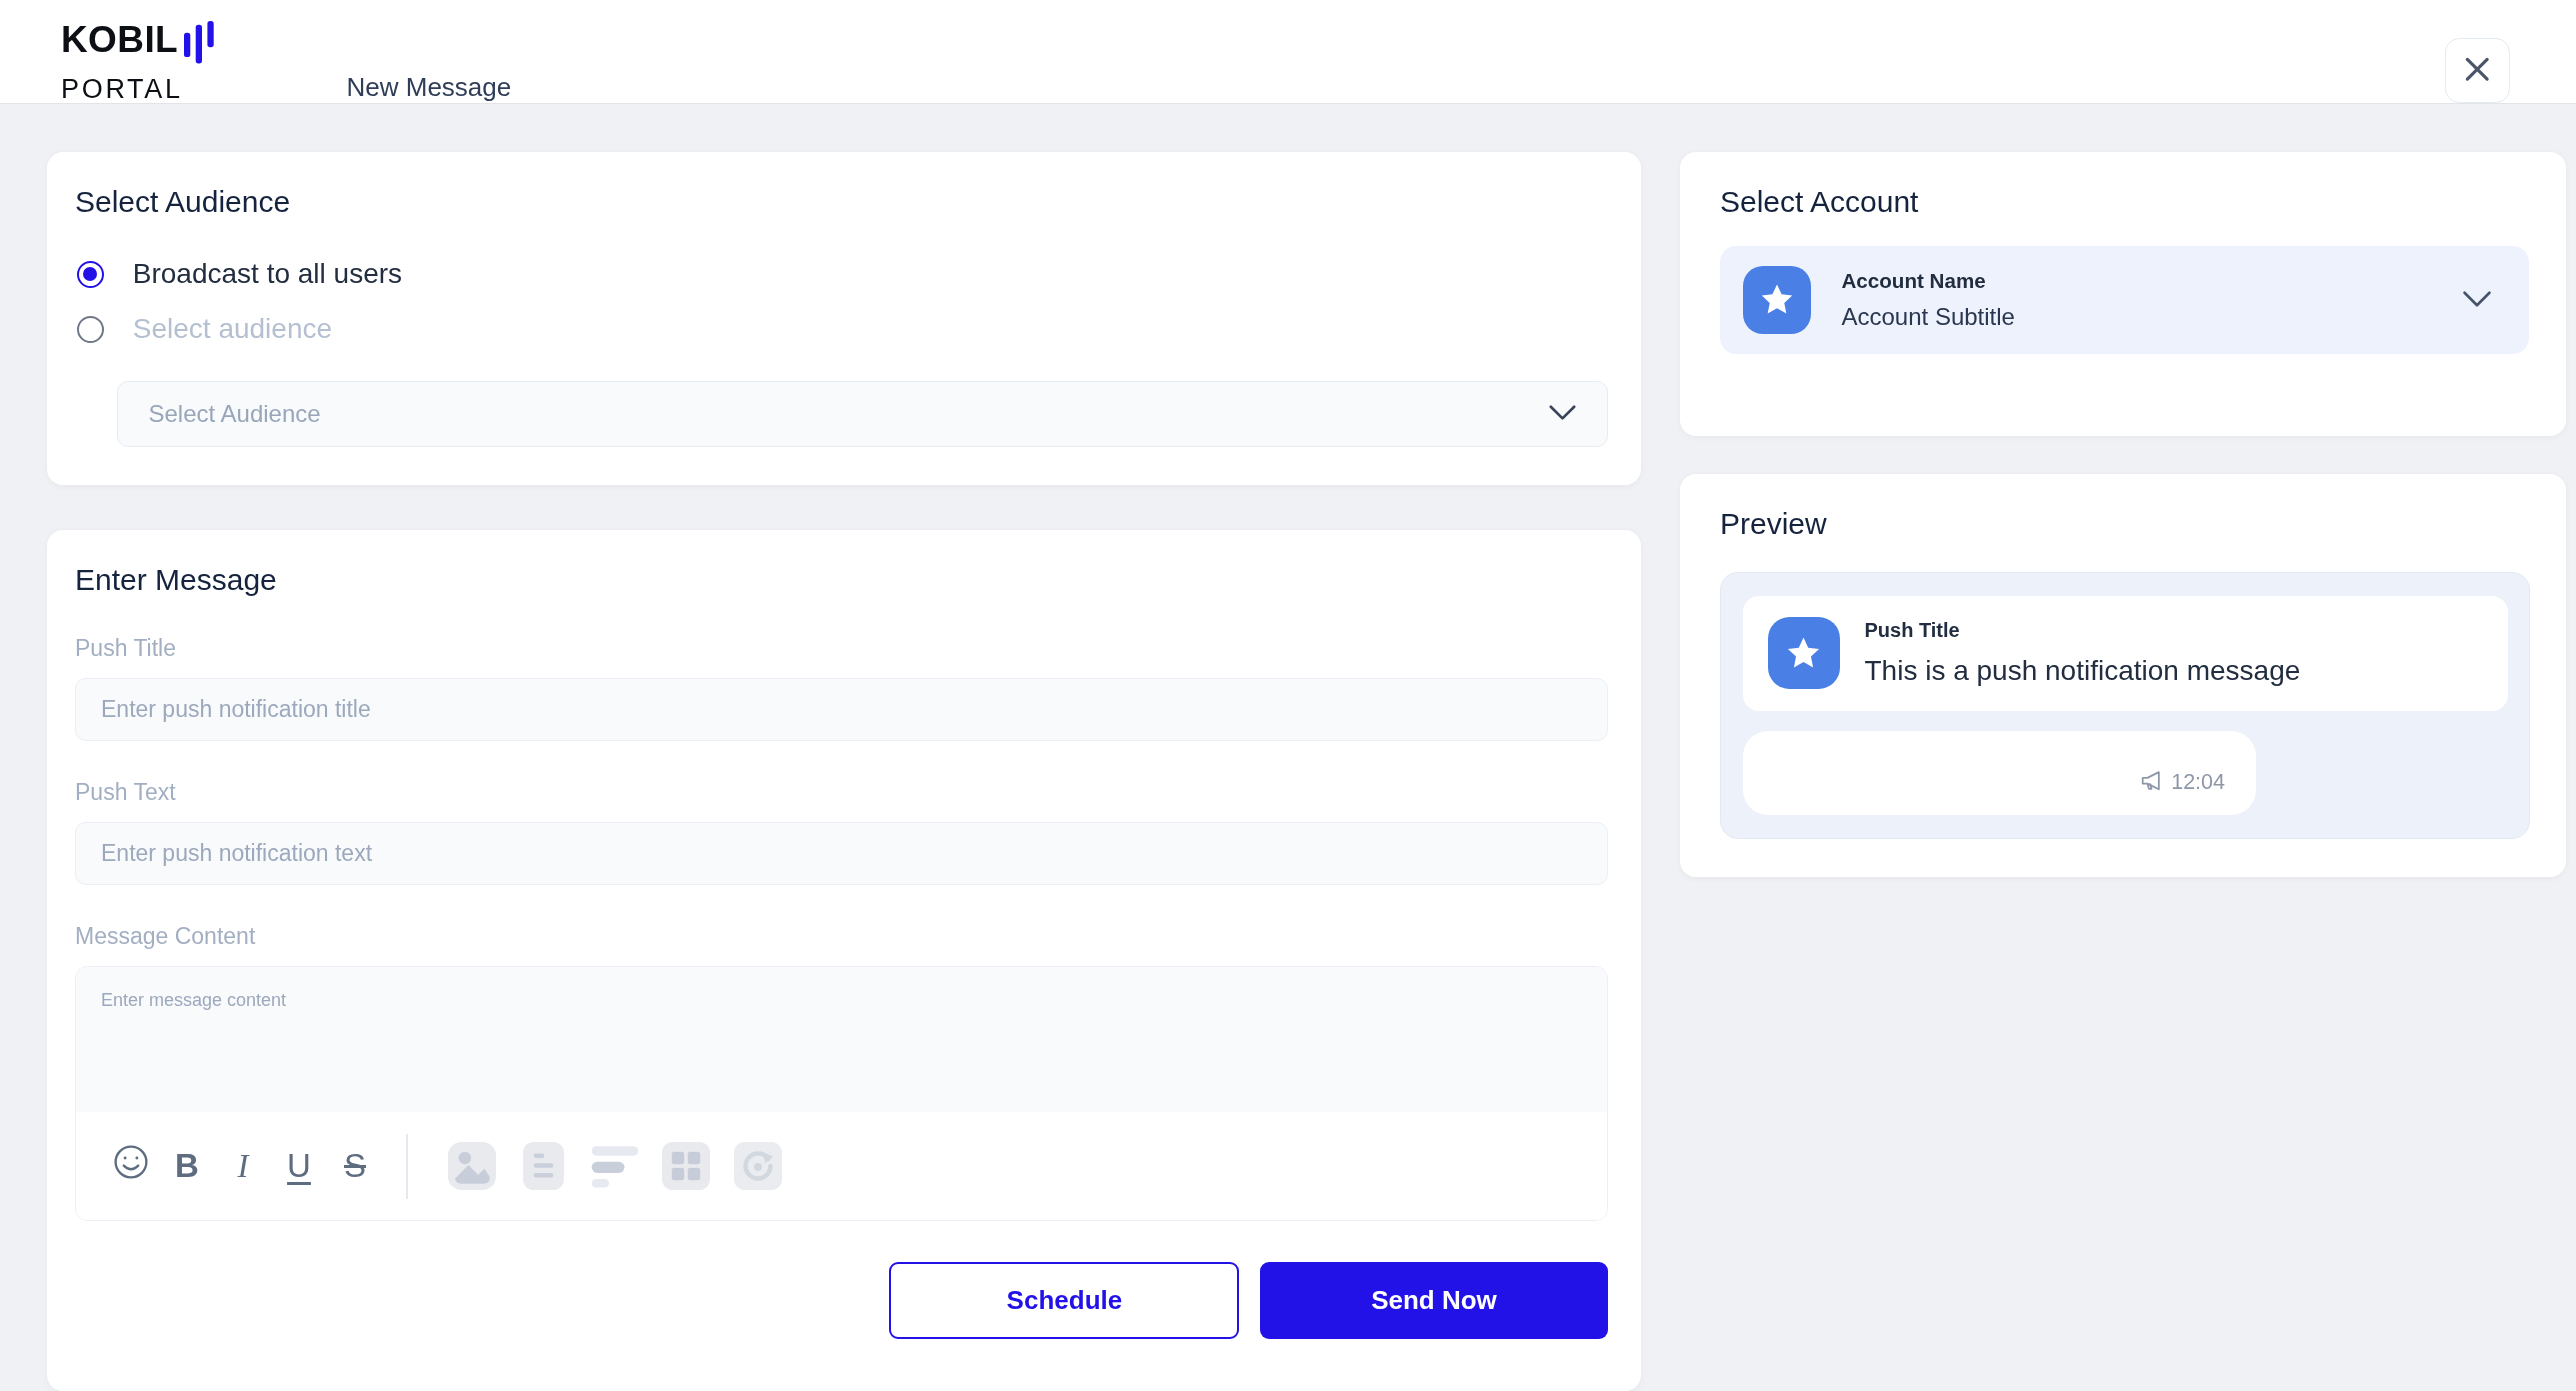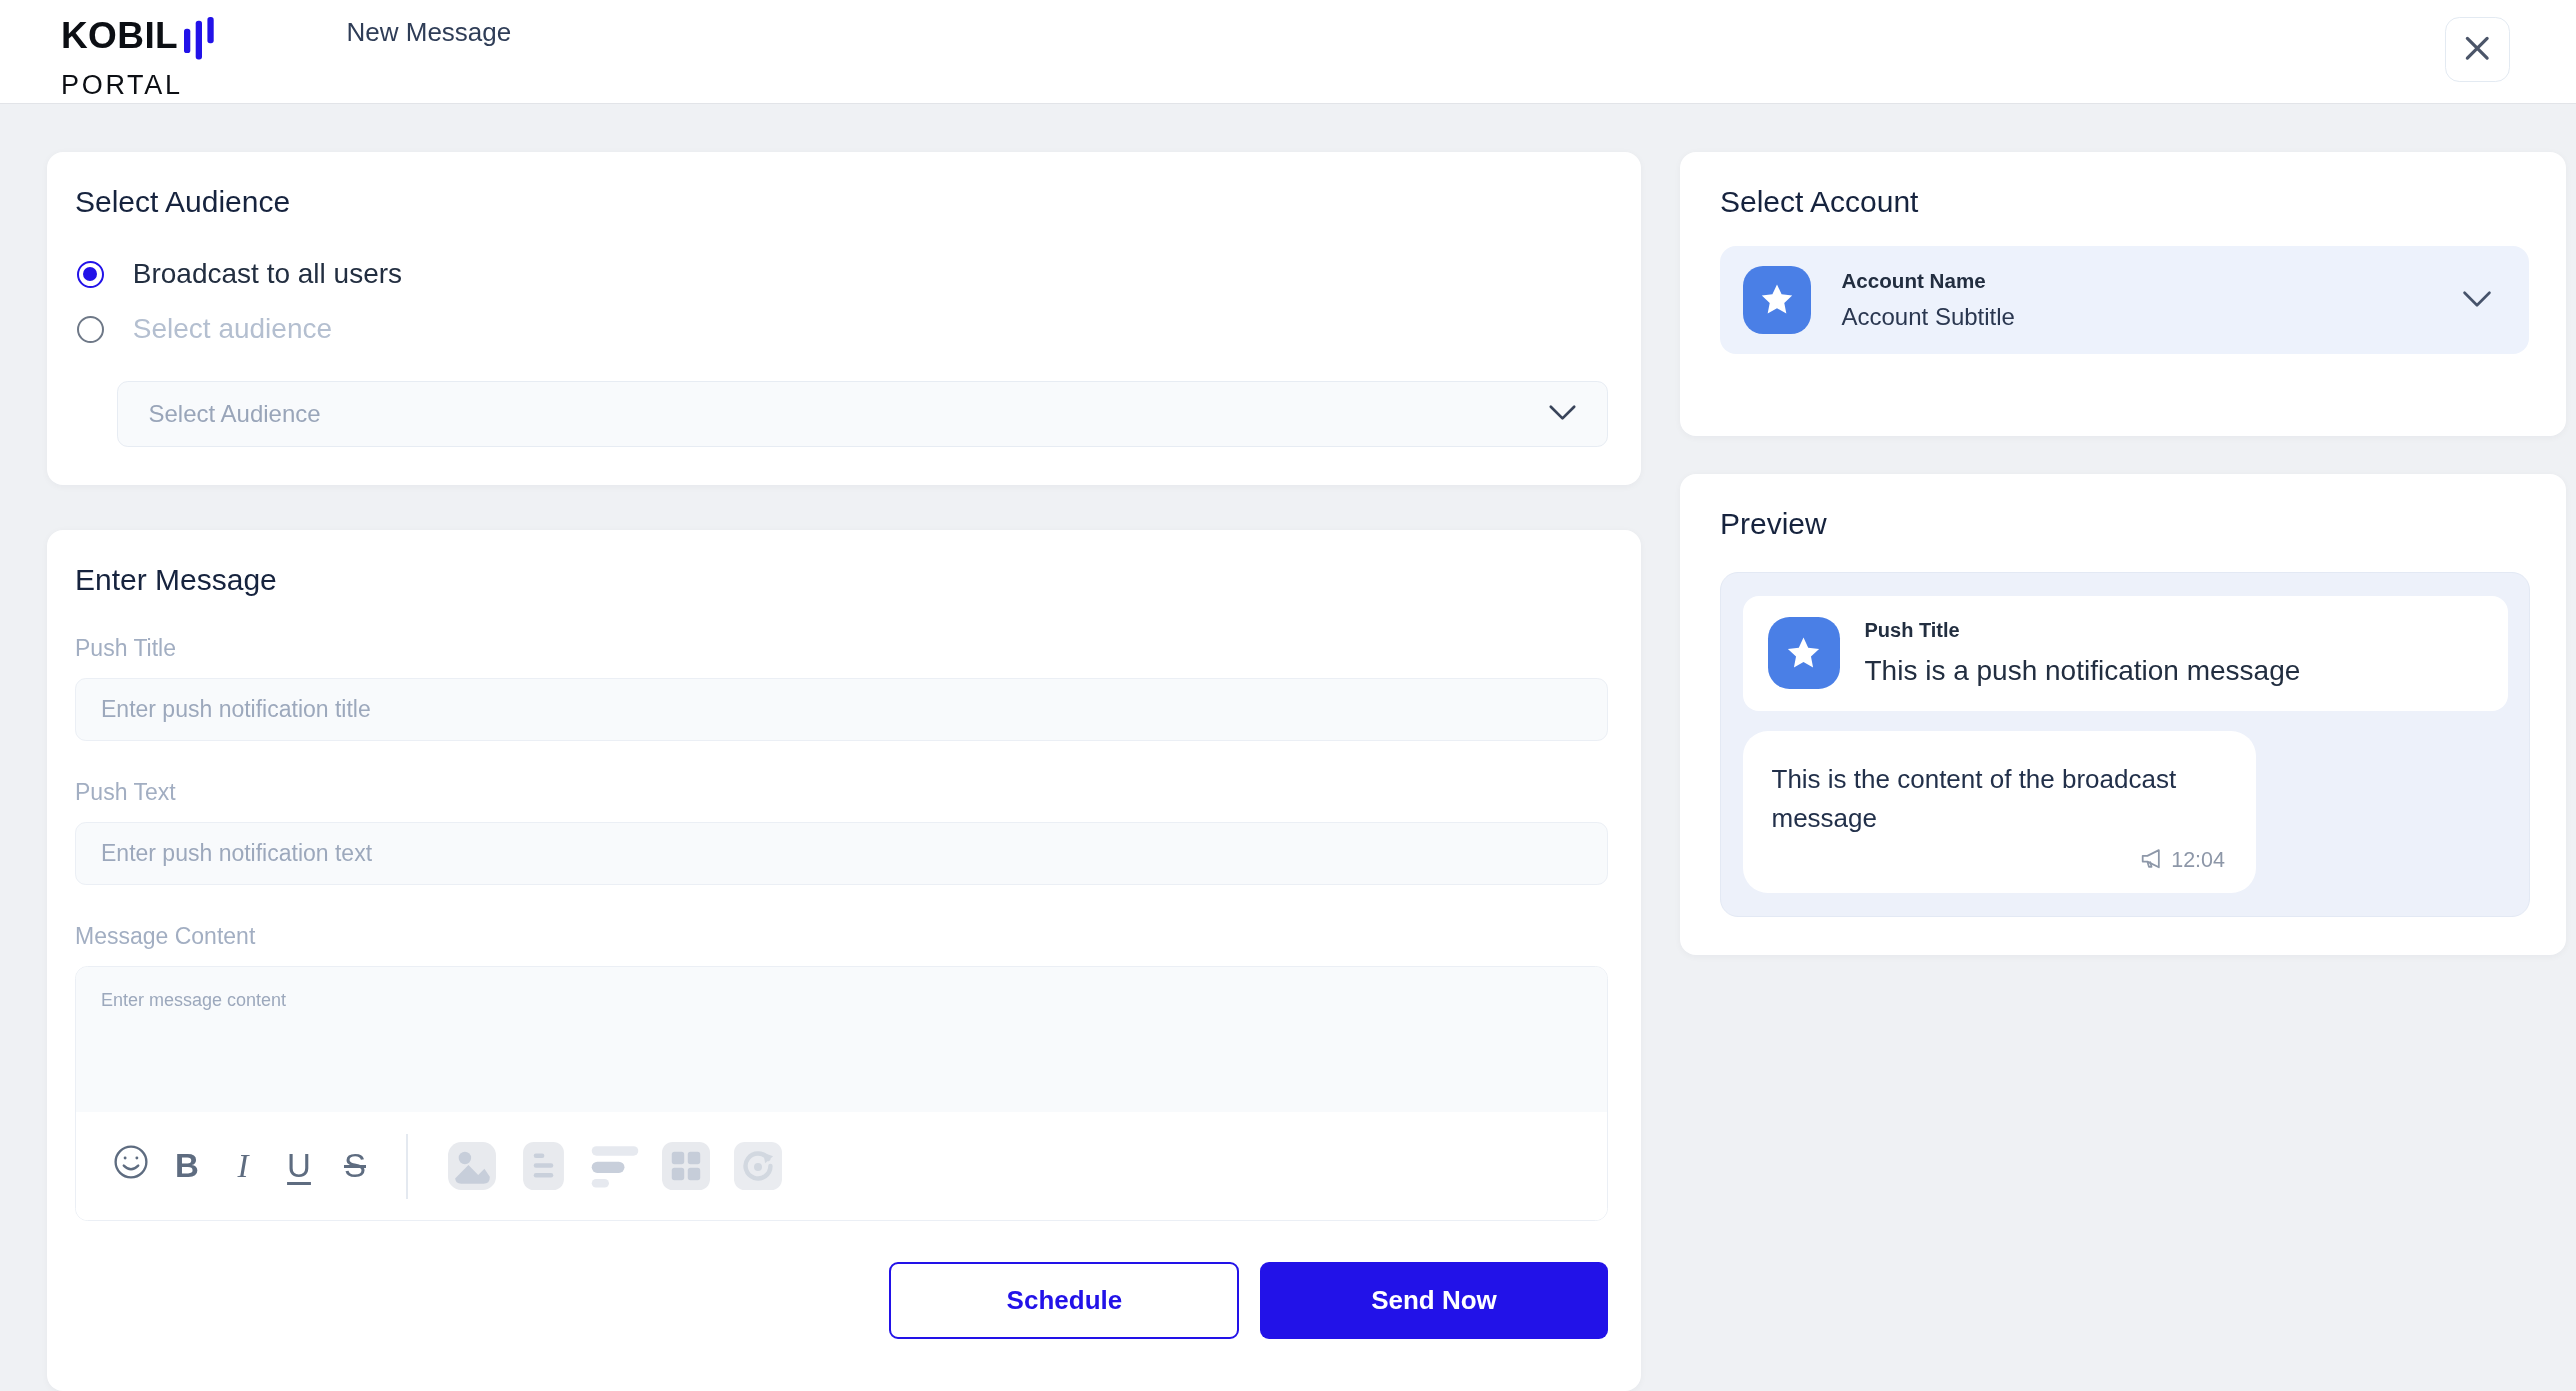--- a/index.html
+++ b/index.html
@@ -6,21 +6,21 @@
   html,body { width:2576px; height:1391px; }
   body {
     background:#EFF1F4;
     font-family:"Liberation Sans", sans-serif;
     color:#1C2B44;
     overflow:hidden;
   }
   
   .header {
     height:103px; background:#FFFFFF;
-    display:flex; align-items:flex-start;
+    display:flex; align-items:flex-end;
     padding:17px 66px 0 61px;
     box-shadow:0 0.9px 0 rgba(15,23,42,0.06);
     position:relative; z-index:2;
   }
   .logo { display:flex; flex-direction:column; line-height:1; }
   .logo-top { display:flex; align-items:flex-start; gap:5.4px; }
   .logo-primary { font-size:37px; font-weight:700; letter-spacing:0.4px; color:#0C0F14; }
   .logo-secondary { font-size:27px; font-weight:500; letter-spacing:2.7px; color:#0C0F14; margin-top:5.4px; }
   .header-title { margin-left:127px; font-size:26px; color:#2F3D57; }
   .close-btn {
@@ -301,21 +301,20 @@
             <svg width="39" height="39" viewBox="0 0 24 24">
               <polygon points="12,2.2 14.9,8.4 21.6,9.2 16.6,13.9 17.9,20.6 12,17.2 6.1,20.6 7.4,13.9 2.4,9.2 9.1,8.4" fill="#FFFFFF"></polygon>
             </svg>
           </span>
           <span class="push-texts">
             <span class="push-title">Push Title</span>
             <span class="push-message">This is a push notification message</span>
           </span>
         </div>
         <div class="bubble">
-          <div class="bubble-text">This is the content of the broadcast message</div>
           <div class="bubble-meta">
             <span>
               <svg width="25" height="25" viewBox="0 0 24 24" fill="none" stroke="#8D97A8" stroke-width="1.7" stroke-linejoin="round">
                 <path d="M20 3 L9 8.5 H4.5 V14 H9 L20 19.5 Z"></path>
                 <path d="M9 14 L10.5 19 H13 L11.5 14"></path>
               </svg>
             </span>
             <span class="bubble-time">12:04</span>
           </div>
         </div>

